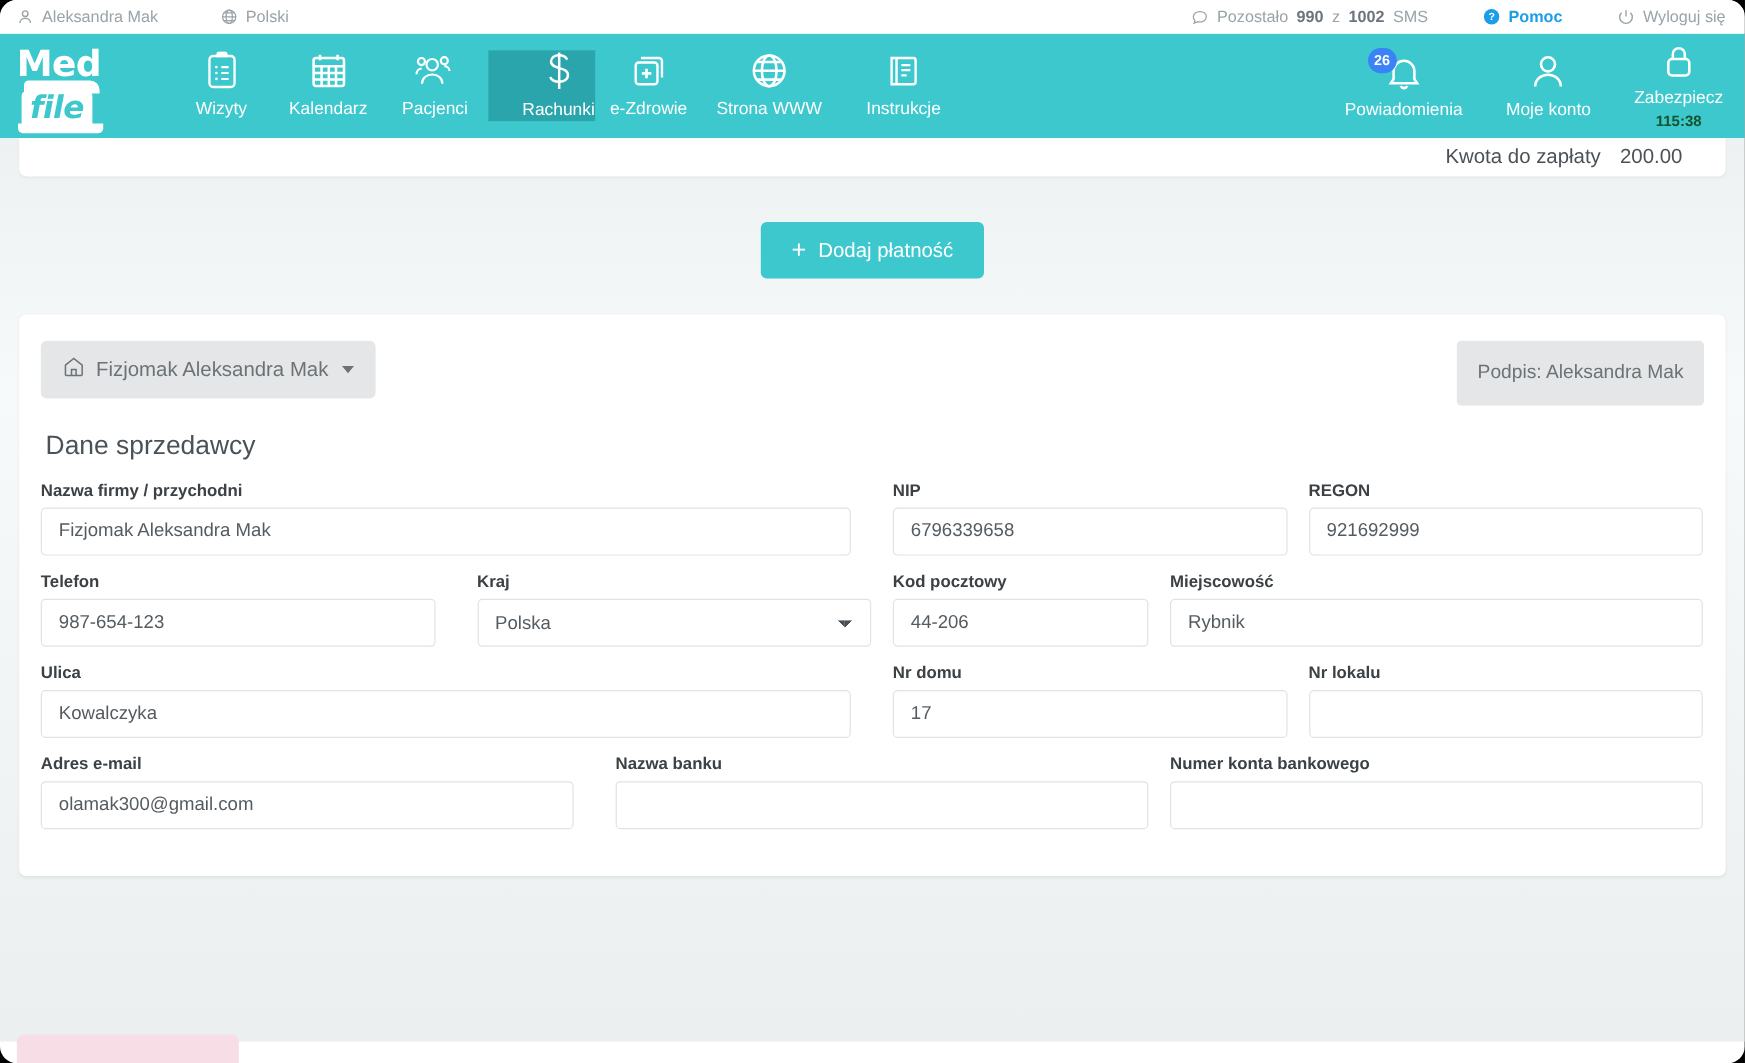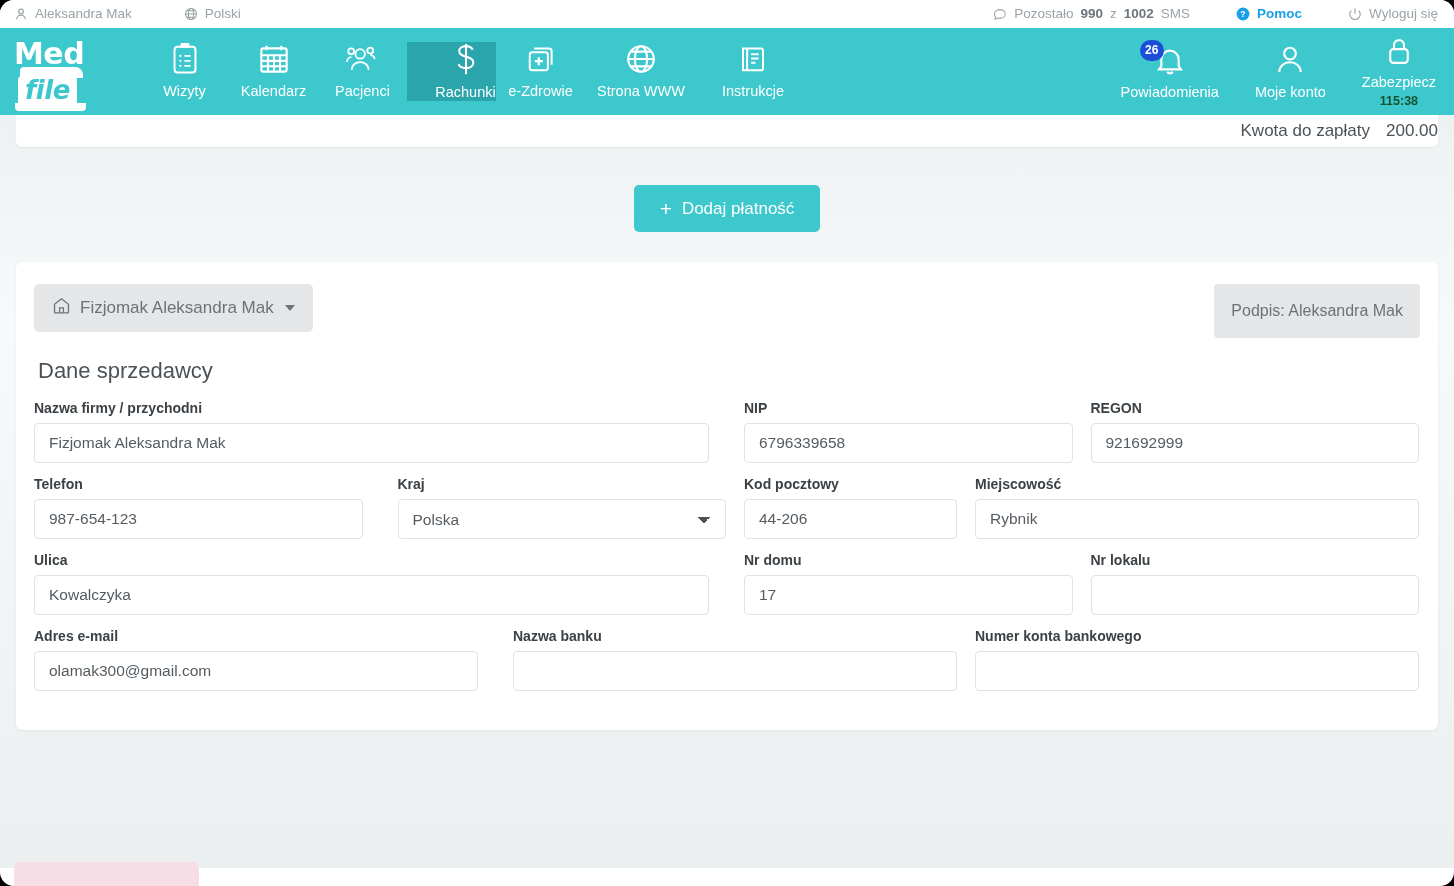--- a/index.html
+++ b/index.html
@@ -125,21 +125,21 @@
   .nav-label { line-height: 1; }
 
   .nav-right {
     margin-left: auto;
     display: flex;
     align-items: stretch;
   }
   .nav-right .nav-item { width: auto; padding: 0 18px; position: relative; }
   .badge {
     position: absolute;
-    background: #1d4ed8;
+    background: #3b82f6;
     color: #fff;
     font-size: 12px;
     font-weight: bold;
     border-radius: 11px;
     min-width: 24px;
     height: 21px;
     line-height: 21px;
     text-align: center;
     top: 12px;
     left: 50%;
@@ -163,20 +163,21 @@
   }
 
   .amount-card {
     background: #ffffff;
     border-radius: 0 0 6px 6px;
     margin: 0 16px;
     height: 32px;
     display: flex;
     align-items: center;
     justify-content: flex-end;
+    padding-right: 36px;
     box-shadow: 0 1px 2px rgba(0,0,0,0.05);
   }
   .amount-label {
     font-size: 17px;
     color: #4b5257;
   }
   .amount-value {
     font-size: 17px;
     color: #4b5257;
     margin-left: 16px;

